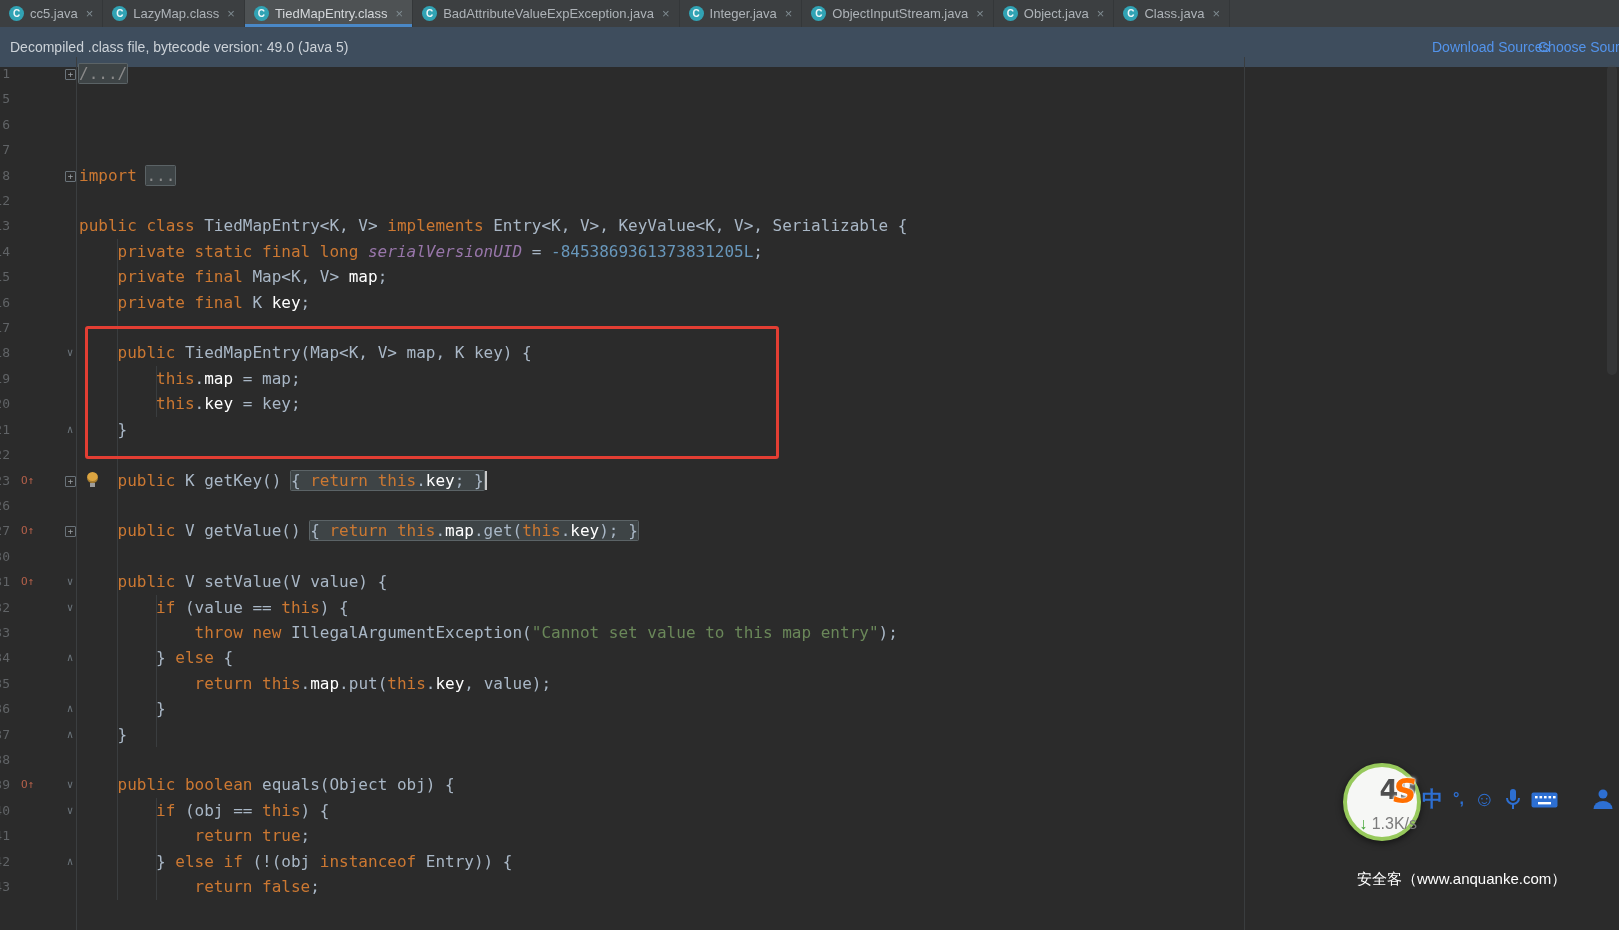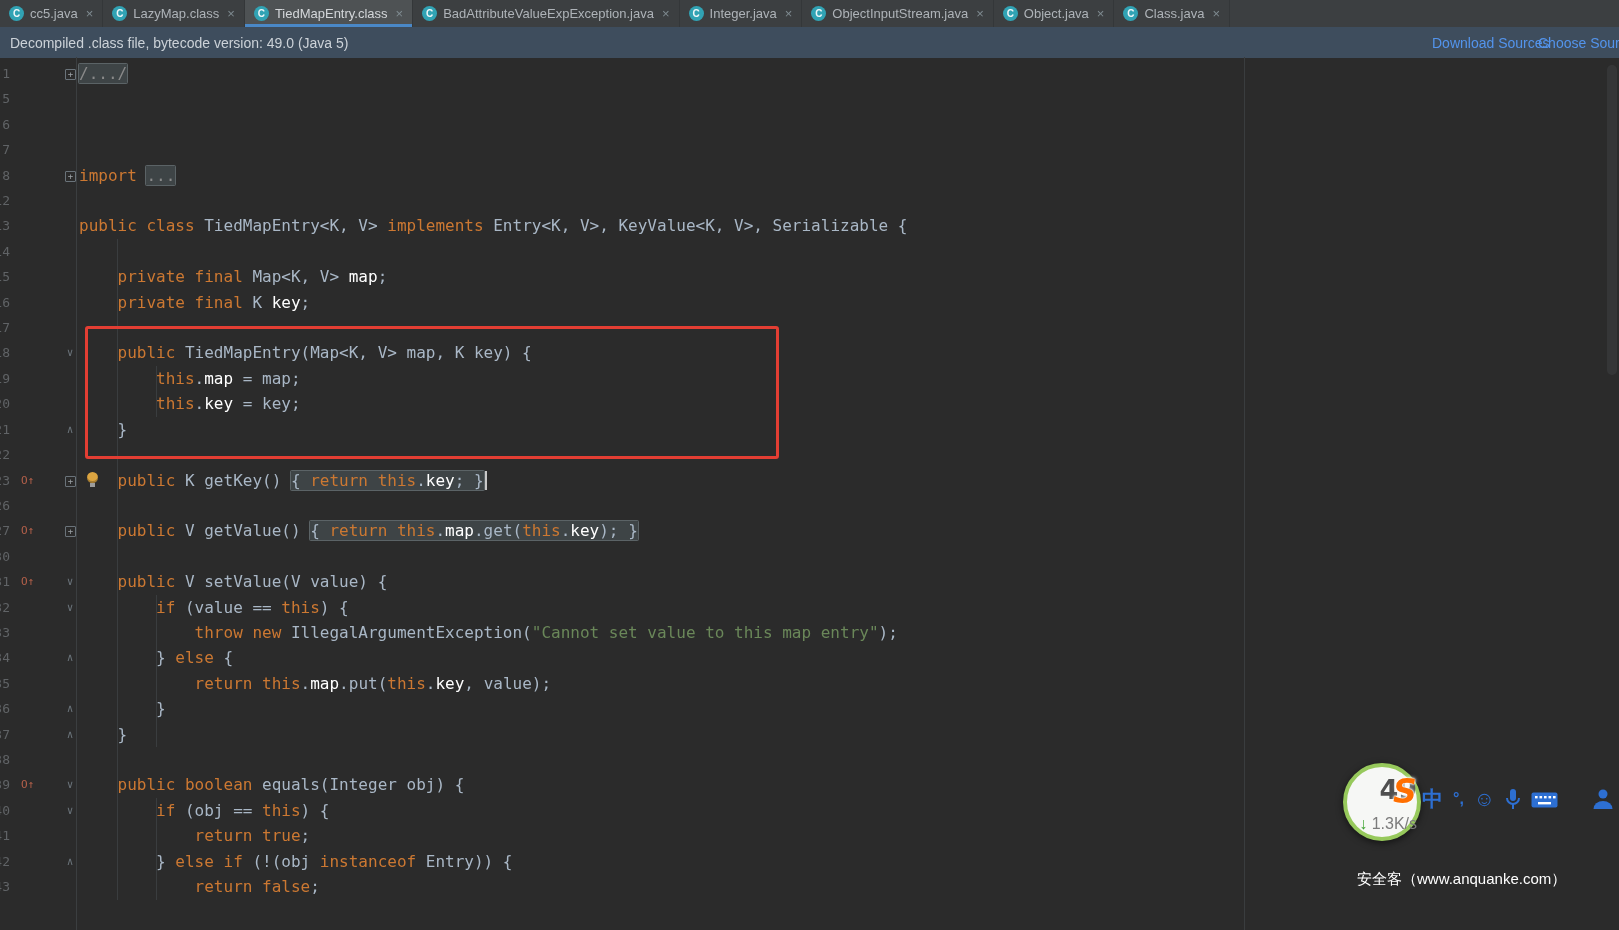--- a/index.html
+++ b/index.html
@@ -7,21 +7,21 @@
     width:1619px;height:930px;overflow:hidden;position:relative;
     background:#2b2b2b;font-family:"Liberation Sans",sans-serif;
   }
   
   .tabbar{height:27px;background:#3c3f41;display:flex;align-items:stretch;border-bottom:1px solid #2c2e30;}
   .tab{display:flex;align-items:center;padding:0 9px;font-size:13px;color:#aeb3b8;border-right:1px solid #343739;cursor:pointer;white-space:nowrap;}
   .tab.active{background:#4e5254;color:#d4d7da;box-shadow:inset 0 -3px 0 #4a88c7;}
   .class-icon{width:15px;height:15px;border-radius:50%;background:#31a3b4;color:#eef7f9;font-size:10px;font-weight:bold;display:flex;align-items:center;justify-content:center;margin-right:6px;flex:0 0 15px;}
   .tab-close{margin-left:8px;color:#7f8b91;font-size:13px;line-height:13px;}
   
-  .banner{position:absolute;top:27px;left:0;width:1619px;height:31px;background:#3e4d5d;color:#ccd2d8;font-size:14px;box-sizing:border-box;}
+  .banner{position:absolute;top:27px;left:0;width:1619px;height:40px;background:#3e4d5d;color:#ccd2d8;font-size:14px;box-sizing:border-box;}
   .banner-msg{position:absolute;left:10px;top:50%;transform:translateY(-50%);}
   .blink{position:absolute;top:50%;transform:translateY(-50%);color:#5394ec;cursor:pointer;white-space:nowrap;font-size:14px;}
   #dl{left:1432px;} #cs{left:1538px;}
   
   .editor{position:absolute;top:57px;left:0;width:1619px;bottom:0;font-family:"DejaVu Sans Mono",monospace;font-size:16px;}
   .gutter-sep{position:absolute;left:76px;top:0;bottom:0;width:1px;background:#3b3e40;}
   .margin-guide{position:absolute;left:1244px;top:0;bottom:0;width:1px;background:#3a3d3f;}
   .ig{position:absolute;width:1px;background:#3a3d3f;}
   .lines{position:absolute;top:4px;left:0;right:0;}
   .line{position:relative;height:25.42px;}
@@ -137,20 +137,21 @@
       <div class="line">
         <div class="lnum">12</div>
         <div class="code"></div>
       </div>
       <div class="line">
         <div class="lnum">13</div>
         <div class="code"><span class="sg-kw">public class </span><span class="sg-def">TiedMapEntry&lt;K, V&gt; </span><span class="sg-kw">implements </span><span class="sg-def">Entry&lt;K, V&gt;, KeyValue&lt;K, V&gt;, Serializable {</span></div>
       </div>
       <div class="line">
         <div class="lnum">14</div>
+        <div class="code"><span class="sg-def">    </span><span class="sg-kw">private static final long </span><span class="sg-fieldi">serialVersionUID</span><span class="sg-def"> = </span><span class="sg-num">-8453869361373831205L</span><span class="sg-def">;</span></div>
       </div>
       <div class="line">
         <div class="lnum">15</div>
         <div class="code"><span class="sg-def">    </span><span class="sg-kw">private final </span><span class="sg-def">Map&lt;K, V&gt; </span><span class="sg-field">map</span><span class="sg-def">;</span></div>
       </div>
       <div class="line">
         <div class="lnum">16</div>
         <div class="code"><span class="sg-def">    </span><span class="sg-kw">private final </span><span class="sg-def">K </span><span class="sg-field">key</span><span class="sg-def">;</span></div>
       </div>
       <div class="line">
@@ -235,21 +236,21 @@
         <div class="code"><span class="sg-def">    }</span></div>
       </div>
       <div class="line">
         <div class="lnum">38</div>
         <div class="code"></div>
       </div>
       <div class="line">
         <div class="lnum">39</div>
         <div class="ovr">O↑</div>
         <div class="fm fm-down">∨</div>
-        <div class="code"><span class="sg-def">    </span><span class="sg-kw">public boolean </span><span class="sg-def">equals(Integer obj) {</span></div>
+        <div class="code"><span class="sg-def">    </span><span class="sg-kw">public boolean </span><span class="sg-def">equals(Object obj) {</span></div>
       </div>
       <div class="line">
         <div class="lnum">40</div>
         <div class="fm fm-down">∨</div>
         <div class="code"><span class="sg-def">        </span><span class="sg-kw">if </span><span class="sg-def">(obj == </span><span class="sg-kw">this</span><span class="sg-def">) {</span></div>
       </div>
       <div class="line">
         <div class="lnum">41</div>
         <div class="code"><span class="sg-def">            </span><span class="sg-kw">return true</span><span class="sg-def">;</span></div>
       </div>

